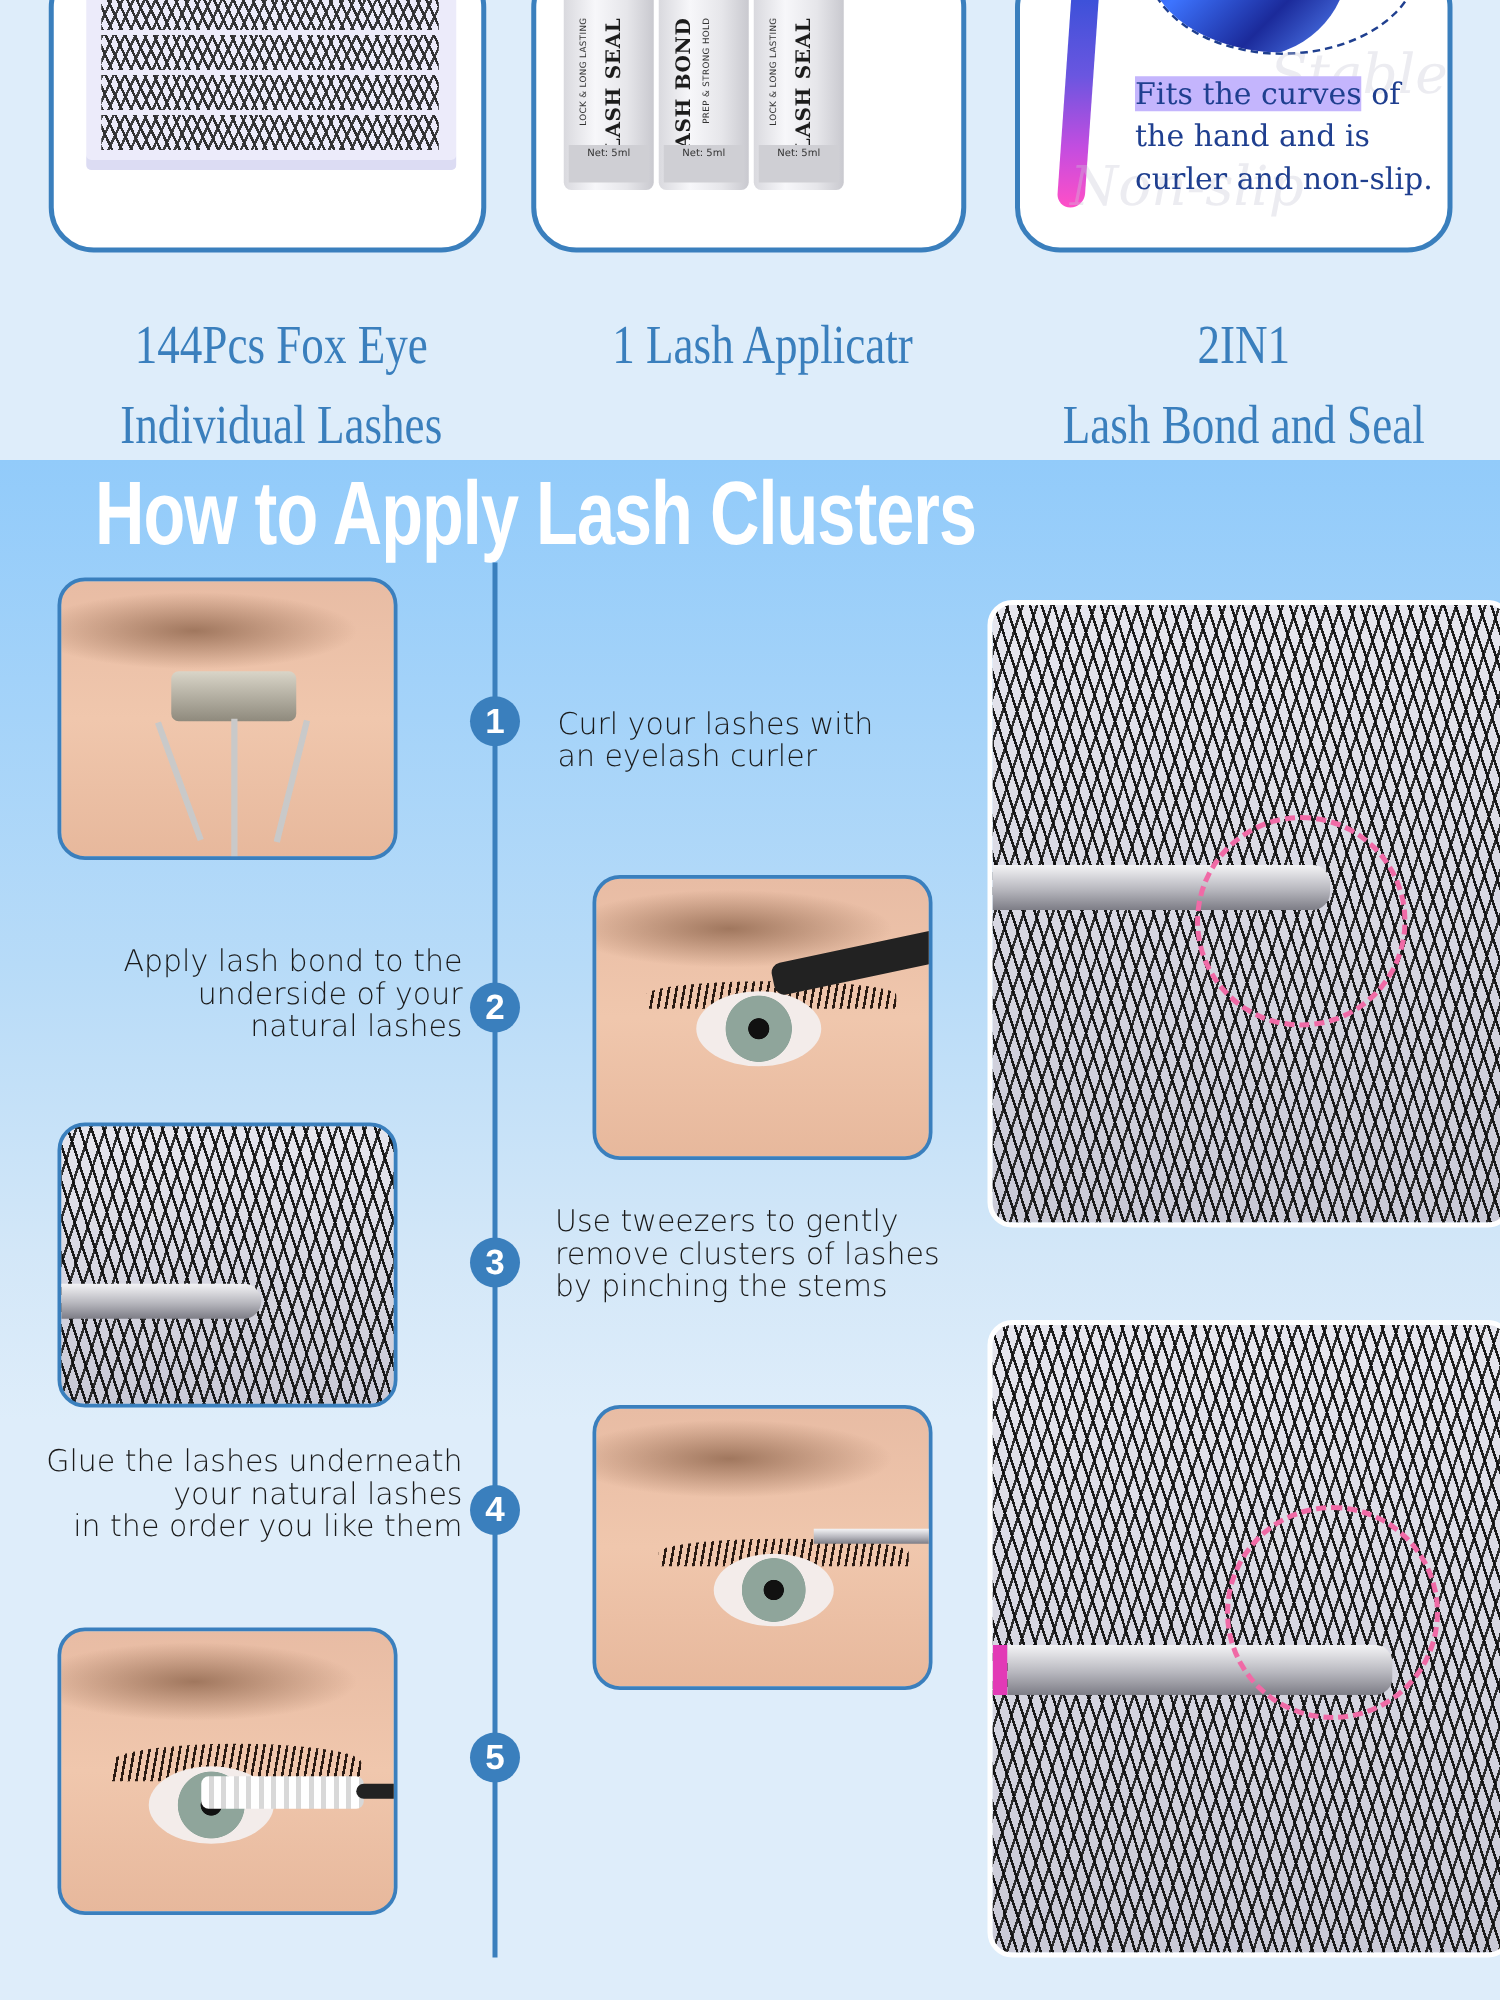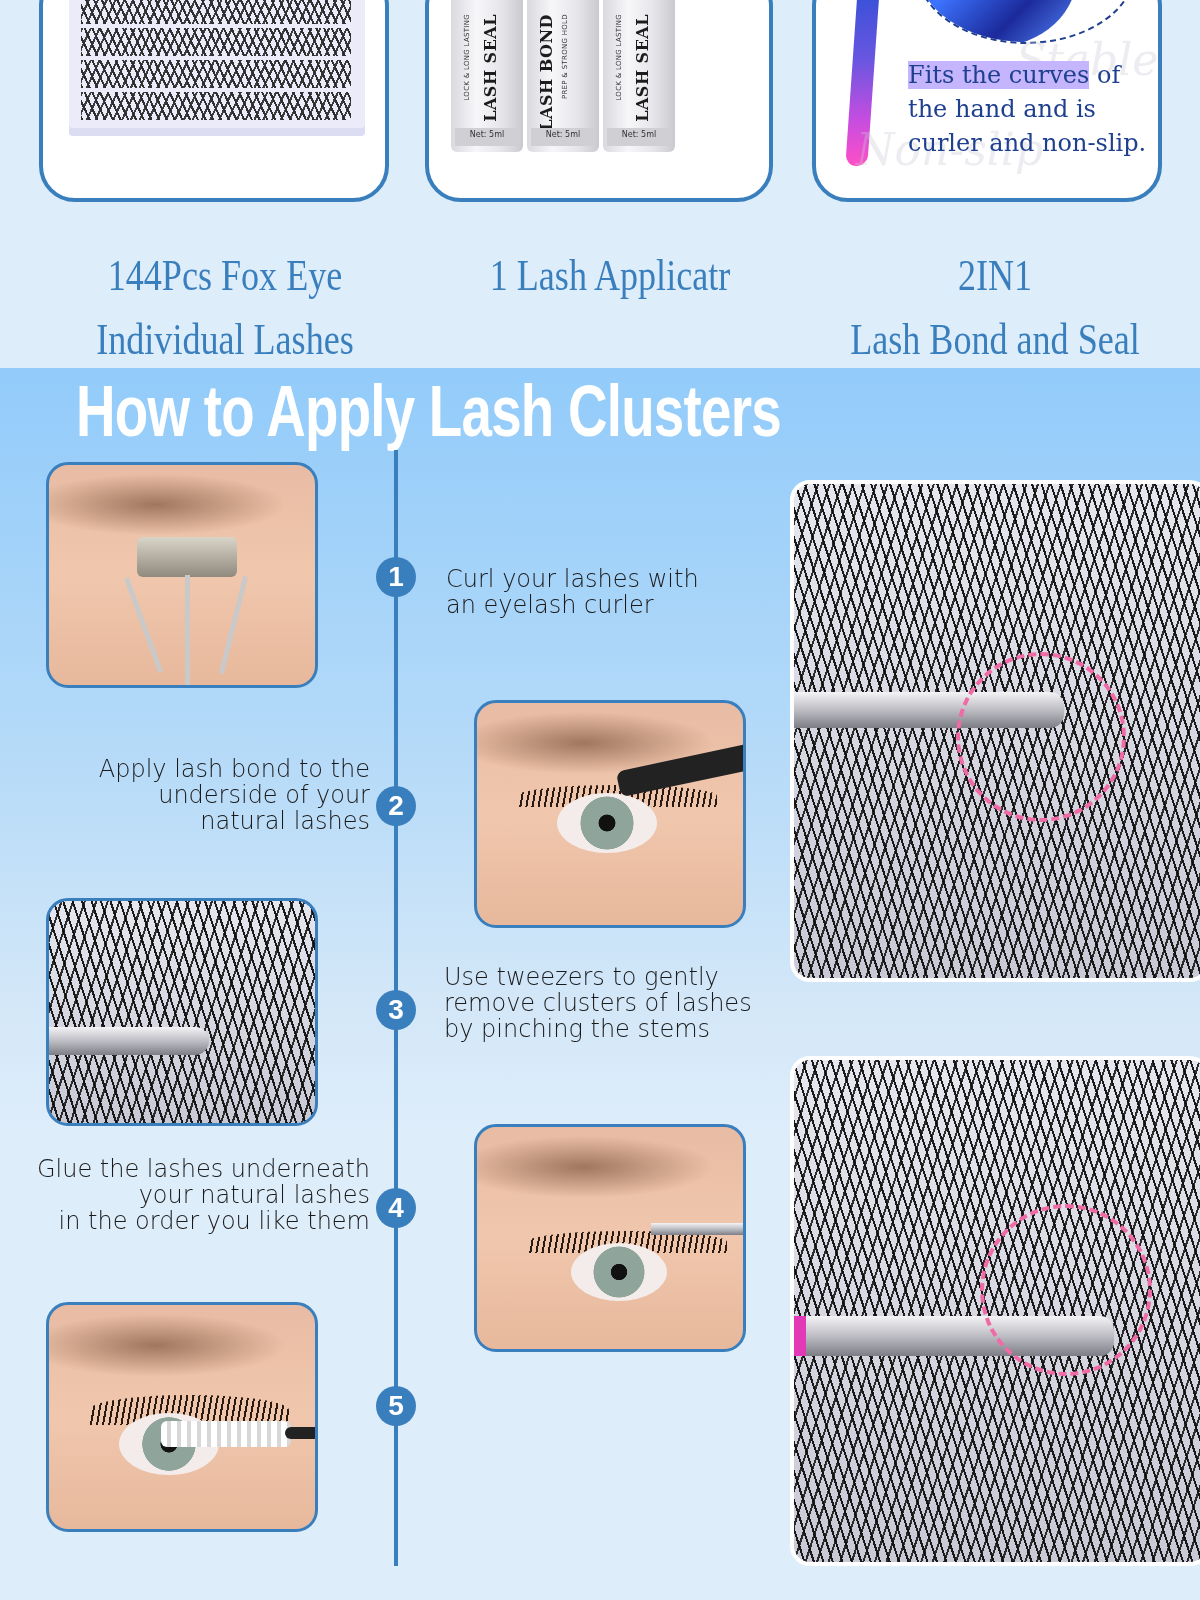--- a/index.html
+++ b/index.html
@@ -49,21 +49,21 @@
     writing-mode: vertical-rl; transform: rotate(180deg);
     font-family: "DejaVu Serif", serif; font-weight: bold; font-size: 16px; color: #1c1c1c;
     letter-spacing: 0.5px;
   }
   .bottle .b-sub {
     position: absolute; left: 34px; top: 40px;
     writing-mode: vertical-rl; transform: rotate(180deg);
     font-size: 7px; color: #333; letter-spacing: 0.3px;
   }
   .bottle .b-net {
-    position: absolute; left: 4px; bottom: 6px; width: 64px; height: 18px;
+    position: absolute; left: 4px; bottom: 6px; width: 64px; height: 30px;
     background: #cfcfd4; font-size: 8px; color: #333; text-align: center; line-height: 14px;
   }
   .b1 { left: 22px; }
   .b2 { left: 98px; }
   .b3 { left: 174px; }
   .b1 .b-title, .b3 .b-title { left: 30px; }
   .b1 .b-sub, .b3 .b-sub { left: 12px; }
 
   
   .tweezer-handle {

